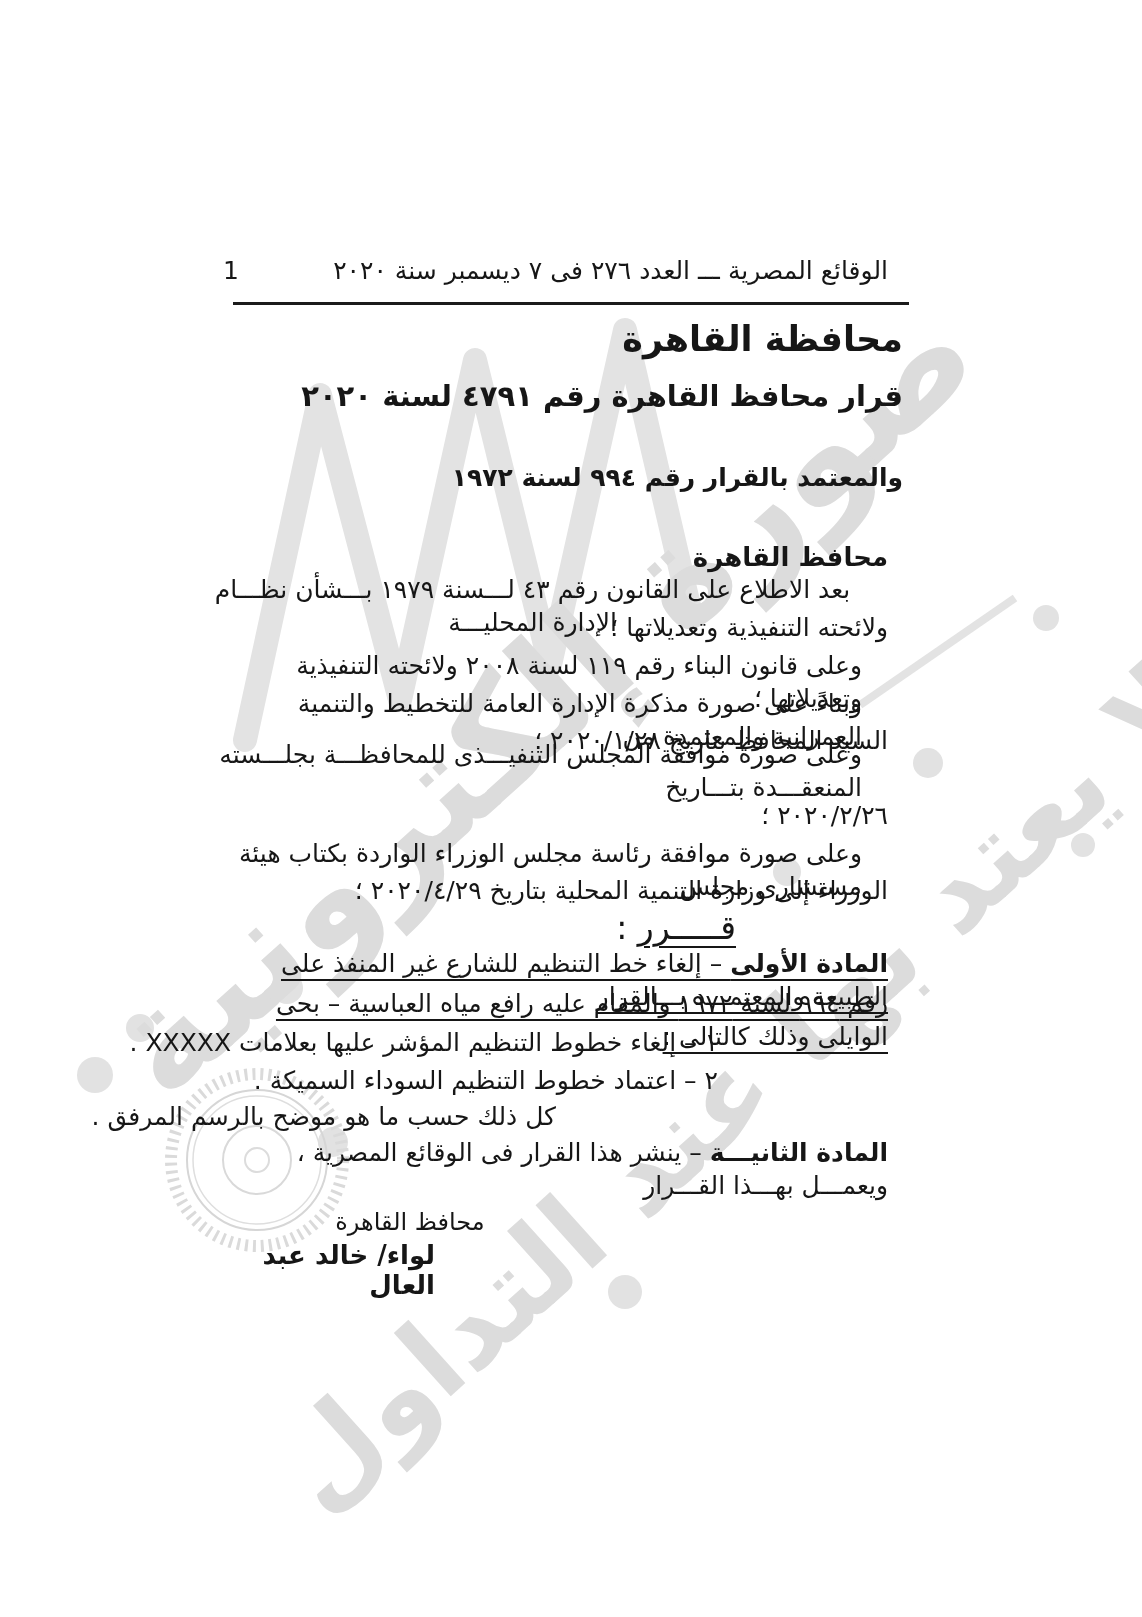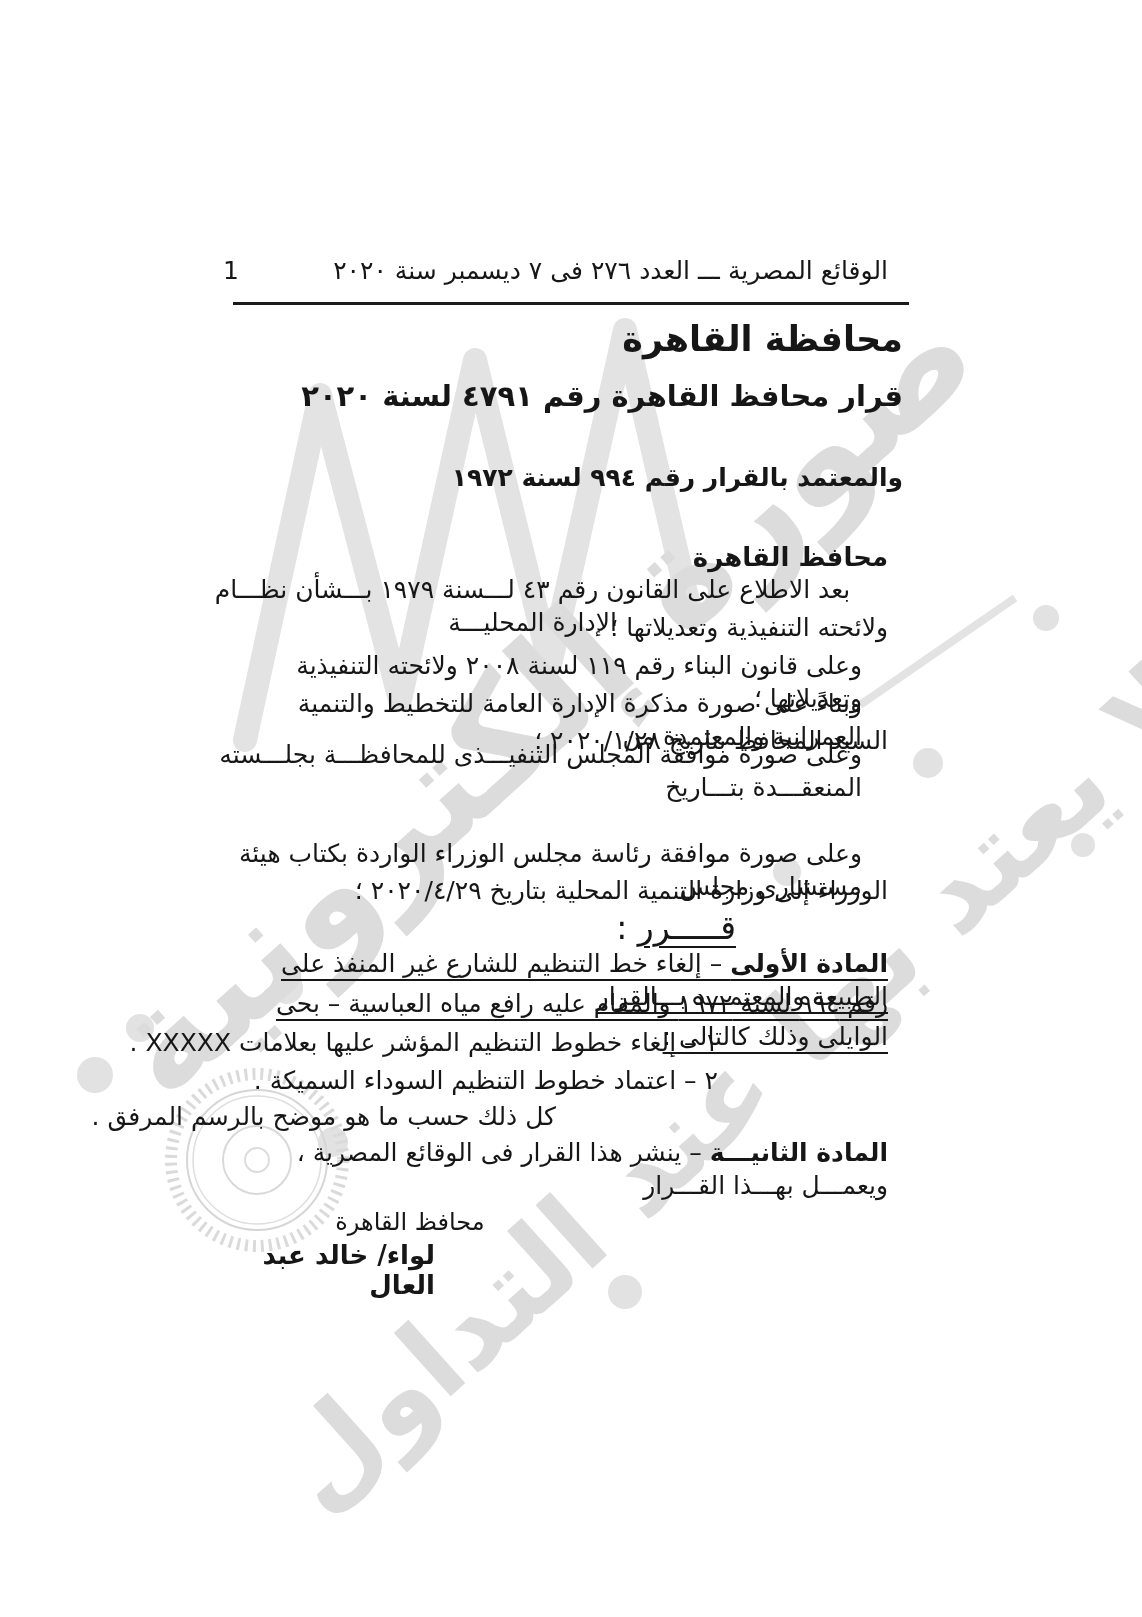--- a/index.html
+++ b/index.html
@@ -80,20 +80,21 @@
   <div class="line center t-decree">قرار محافظ القاهرة رقم ٤٧٩١ لسنة ٢٠٢٠</div>
   <div class="line center t-sub2">والمعتمد بالقرار رقم ٩٩٤ لسنة ١٩٧٢</div>
 
   <div class="line gov-heading">محافظ القاهرة</div>
   <div class="line p1l1 indent">بعد الاطلاع على القانون رقم ٤٣ لـــسنة ١٩٧٩ بـــشأن نظـــام الإدارة المحليـــة</div>
   <div class="line p1l2">ولائحته التنفيذية وتعديلاتها ؛</div>
   <div class="line p2 indent">وعلى قانون البناء رقم ١١٩ لسنة ٢٠٠٨ ولائحته التنفيذية وتعديلاتها ؛</div>
   <div class="line p3l1 indent">وبناءً على صورة مذكرة الإدارة العامة للتخطيط والتنمية العمرانية والمعتمدة من</div>
   <div class="line p3l2">السيد المحافظ بتاريخ ٢٠٢٠/١/٢٨ ؛</div>
   <div class="line p4l1 indent">وعلى صورة موافقة المجلس التنفيـــذى للمحافظـــة بجلـــسته المنعقـــدة بتـــاريخ</div>
+  <div class="line p4l2">٢٠٢٠/٢/٢٦ ؛</div>
   <div class="line p5l1 indent">وعلى صورة موافقة رئاسة مجلس الوزراء الواردة بكتاب هيئة مستشارى مجلس</div>
   <div class="line p5l2">الوزراء إلى وزارة التنمية المحلية بتاريخ ٢٠٢٠/٤/٢٩ ؛</div>
 
   <div class="decree-word">
     <span class="underline">قـــــرر</span><span> :</span>
   </div>
 
   <div class="line a1l1 underline">
     <b>المادة الأولى</b><span> – إلغاء خط التنظيم للشارع غير المنفذ على الطبيعة والمعتمـــد بـــالقرار</span>
   </div>

